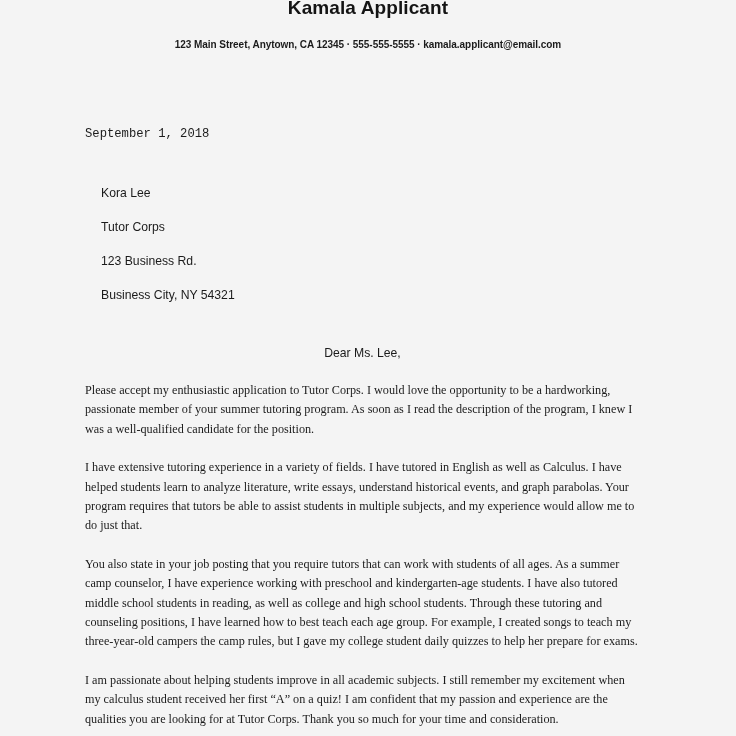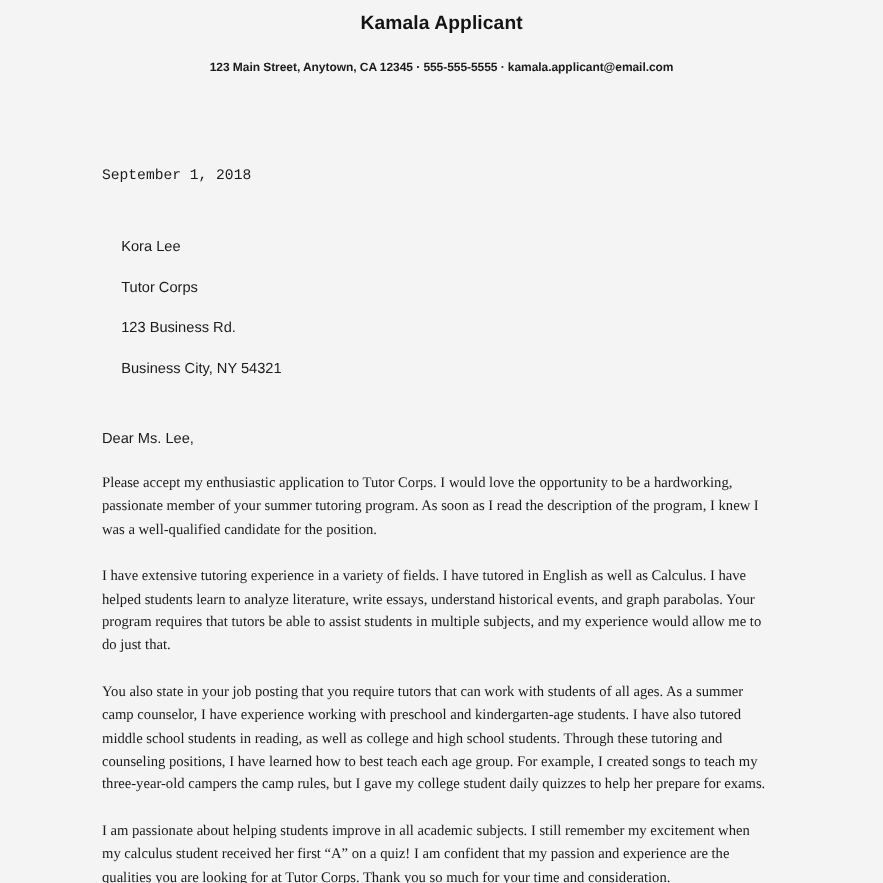--- a/index.html
+++ b/index.html
@@ -22,26 +22,26 @@
     background: #f4f4f4;
     box-sizing: border-box;
   }
 
   
   .letterhead {
     text-align: center;
     padding-top: 0px;
   }
   .letterhead-name {
-    font-size: 16px;
+    font-size: 19px;
     font-weight: 700;
     line-height: 15px;
     letter-spacing: 0.1px;
     color: #141414;
-    margin: 12px;
+    margin: 0;
     padding-top: 0px;
   }
   .letterhead-contact {
     font-size: 10px;
     font-weight: 700;
     line-height: 14px;
     color: #1b1b1b;
     margin: 16px;
     padding-top: 7px;
     letter-spacing: -0.05px;
@@ -73,20 +73,21 @@
     margin: 16px;
     white-space: nowrap;
   }
 
   .salutation {
     font-size: 12.2px;
     line-height: 17px;
     font-weight: 400;
     margin: 0;
     padding-top: 25px;
+    text-align: center;
   }
 
   .para {
     font-size: 12.2px;
     line-height: 19.4px;
     font-weight: 400;
     margin: 0;
     padding-top: 19px;
     text-align: left;
     font-family: Liberation Serif, serif;

